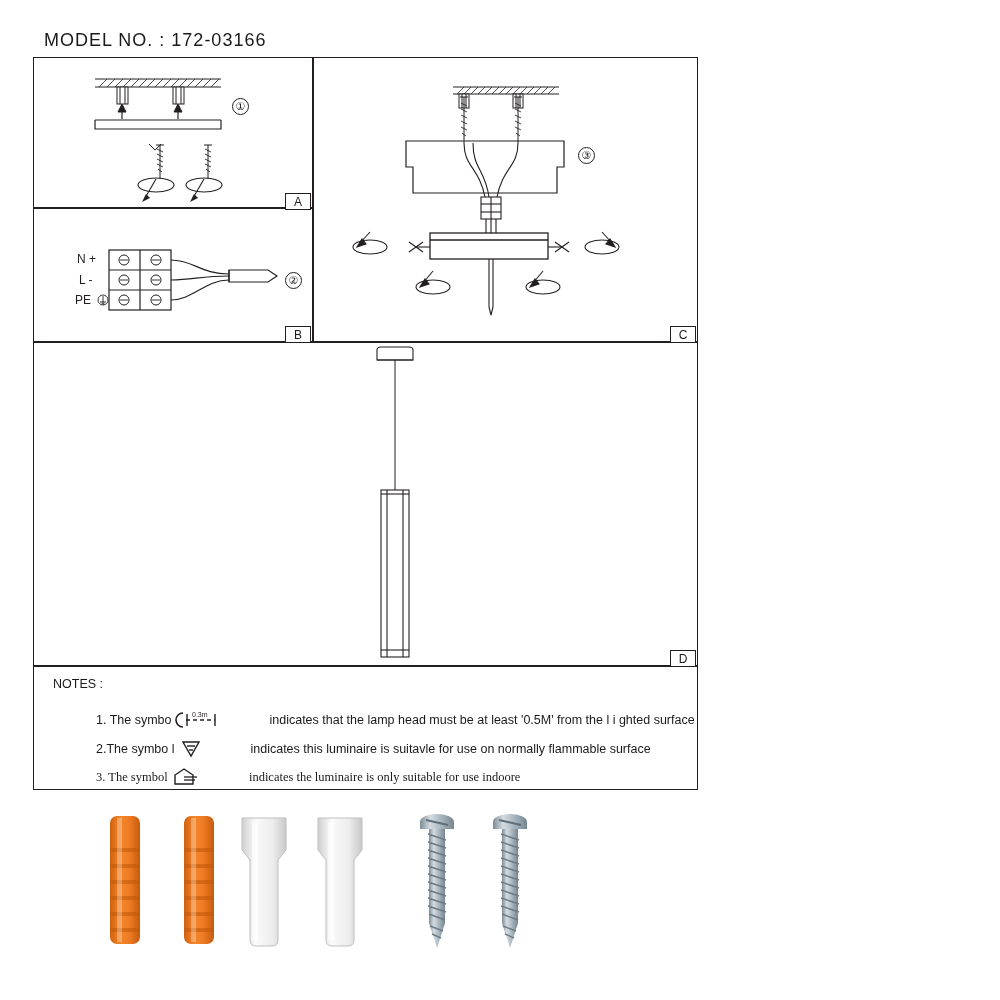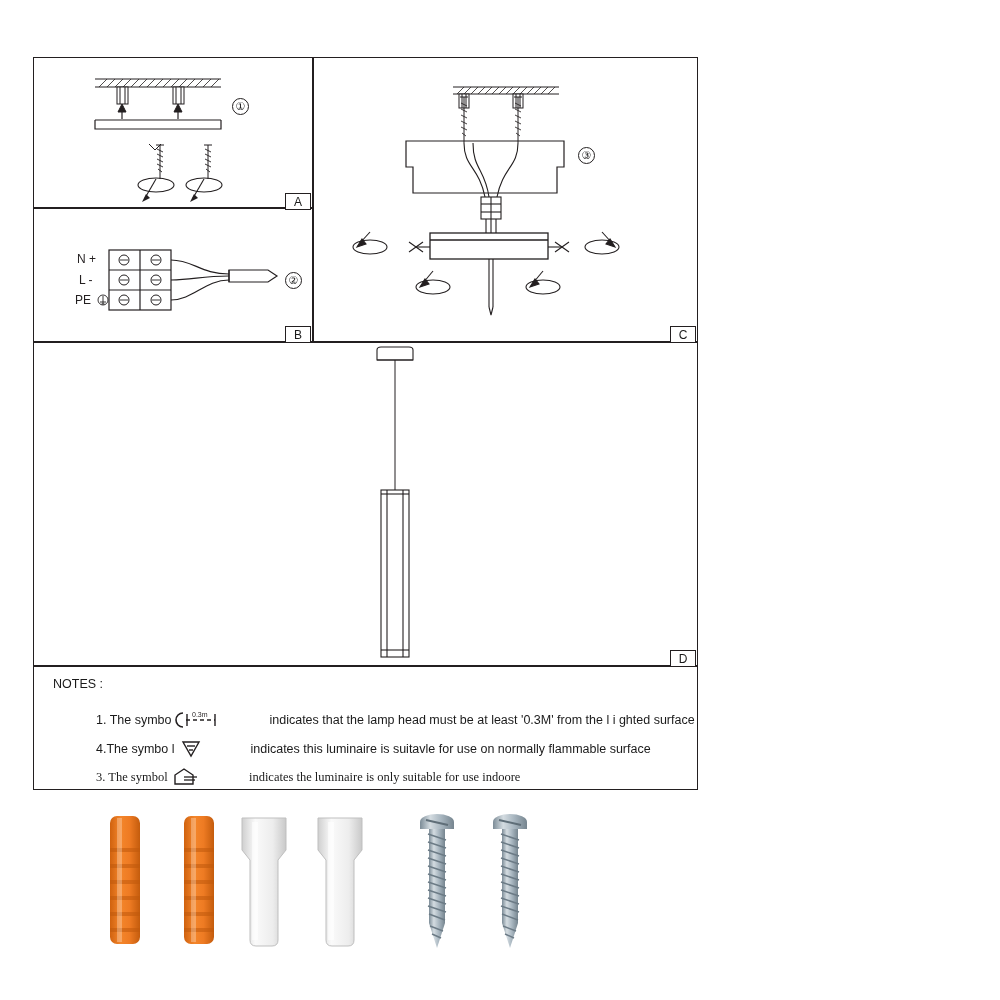--- a/index.html
+++ b/index.html
@@ -107,20 +107,21 @@
     height: 160px;
   }
   svg { display: block; }
   .lbl { font-family: "Liberation Sans", sans-serif; }
 </style>
 </head>
 <body>
 
 <div class="sheet">
 
+  <div class="model-title">MODEL NO. : 172-03166</div>
 
   <div class="frame"></div>
 
   <div class="divider v-div" style="left:312px; top:57px; height:284px;"></div>
   <div class="divider h-div" style="left:33px; top:207px; width:280px;"></div>
   <div class="divider h-div" style="left:33px; top:341px; width:665px;"></div>
   <div class="divider h-div" style="left:33px; top:665px; width:665px;"></div>
 
   <div style="position:absolute;left:33px;top:57px;width:280px;height:150px;">
     <svg width="280" height="150" viewBox="0 0 280 150">
@@ -416,25 +417,25 @@
       <span class="note-seg">1. The symbo</span>
       <span class="note-icon">
         <svg width="48" height="22" viewBox="0 0 48 22">
           <text x="17" y="8" font-size="7" fill="#231f20" font-family="Liberation Sans, sans-serif">0.3m</text>
           <path d="M8 4 a7 7 0 1 0 0 14" fill="none" stroke="#231f20" stroke-width="1.6"></path>
           <line x1="11" y1="11" x2="40" y2="11" stroke="#231f20" stroke-width="1.4" stroke-dasharray="4 3"></line>
           <line x1="40" y1="5" x2="40" y2="17" stroke="#231f20" stroke-width="1.4"></line>
           <line x1="12" y1="5" x2="12" y2="17" stroke="#231f20" stroke-width="1.4"></line>
         </svg>
       </span>
-      <span class="note-seg">indicates that the lamp head must be at least '0.3M' from the l i ghted surface</span>
+      <span class="note-seg">indicates that the lamp head must be at least '0.5M' from the l i ghted surface</span>
     </div>
 
     <div class="note-line note-2">
-      <span class="note-seg">4.The symbo l</span>
+      <span class="note-seg">2.The symbo l</span>
       <span class="note-icon">
         <svg width="26" height="22" viewBox="0 0 26 22">
           <polygon points="5,4 21,4 13,18" fill="none" stroke="#231f20" stroke-width="1.4"></polygon>
           <line x1="9" y1="8" x2="17" y2="8" stroke="#231f20" stroke-width="1.4"></line>
           <line x1="11" y1="12" x2="15" y2="12" stroke="#231f20" stroke-width="1.4"></line>
         </svg>
       </span>
       <span class="note-seg">indicates this luminaire is suitavle for use on normally flammable surface</span>
     </div>
 

